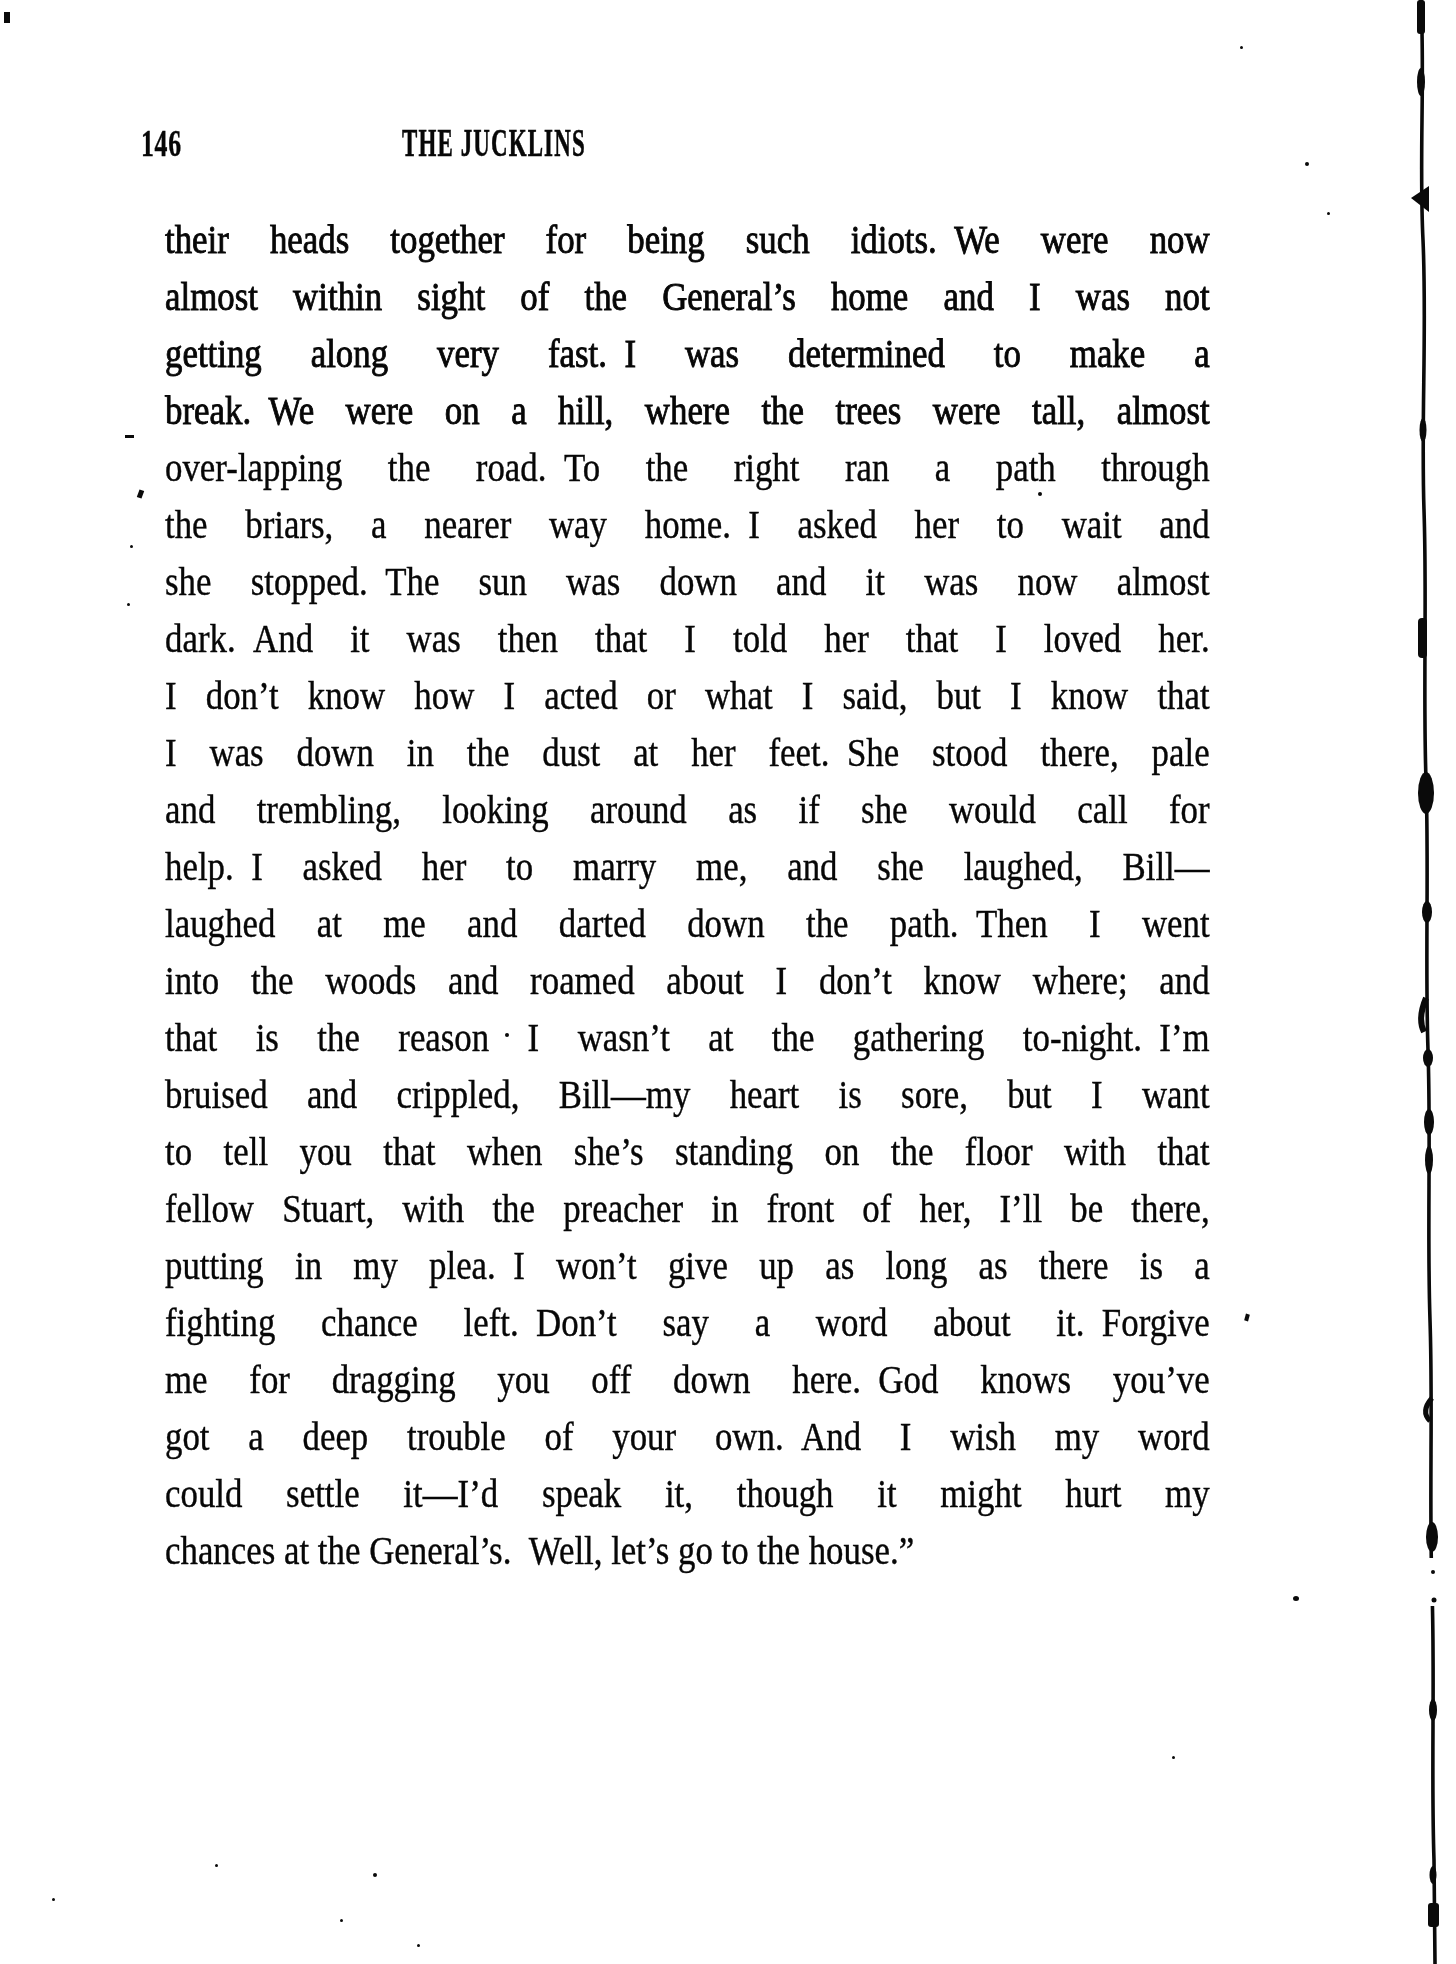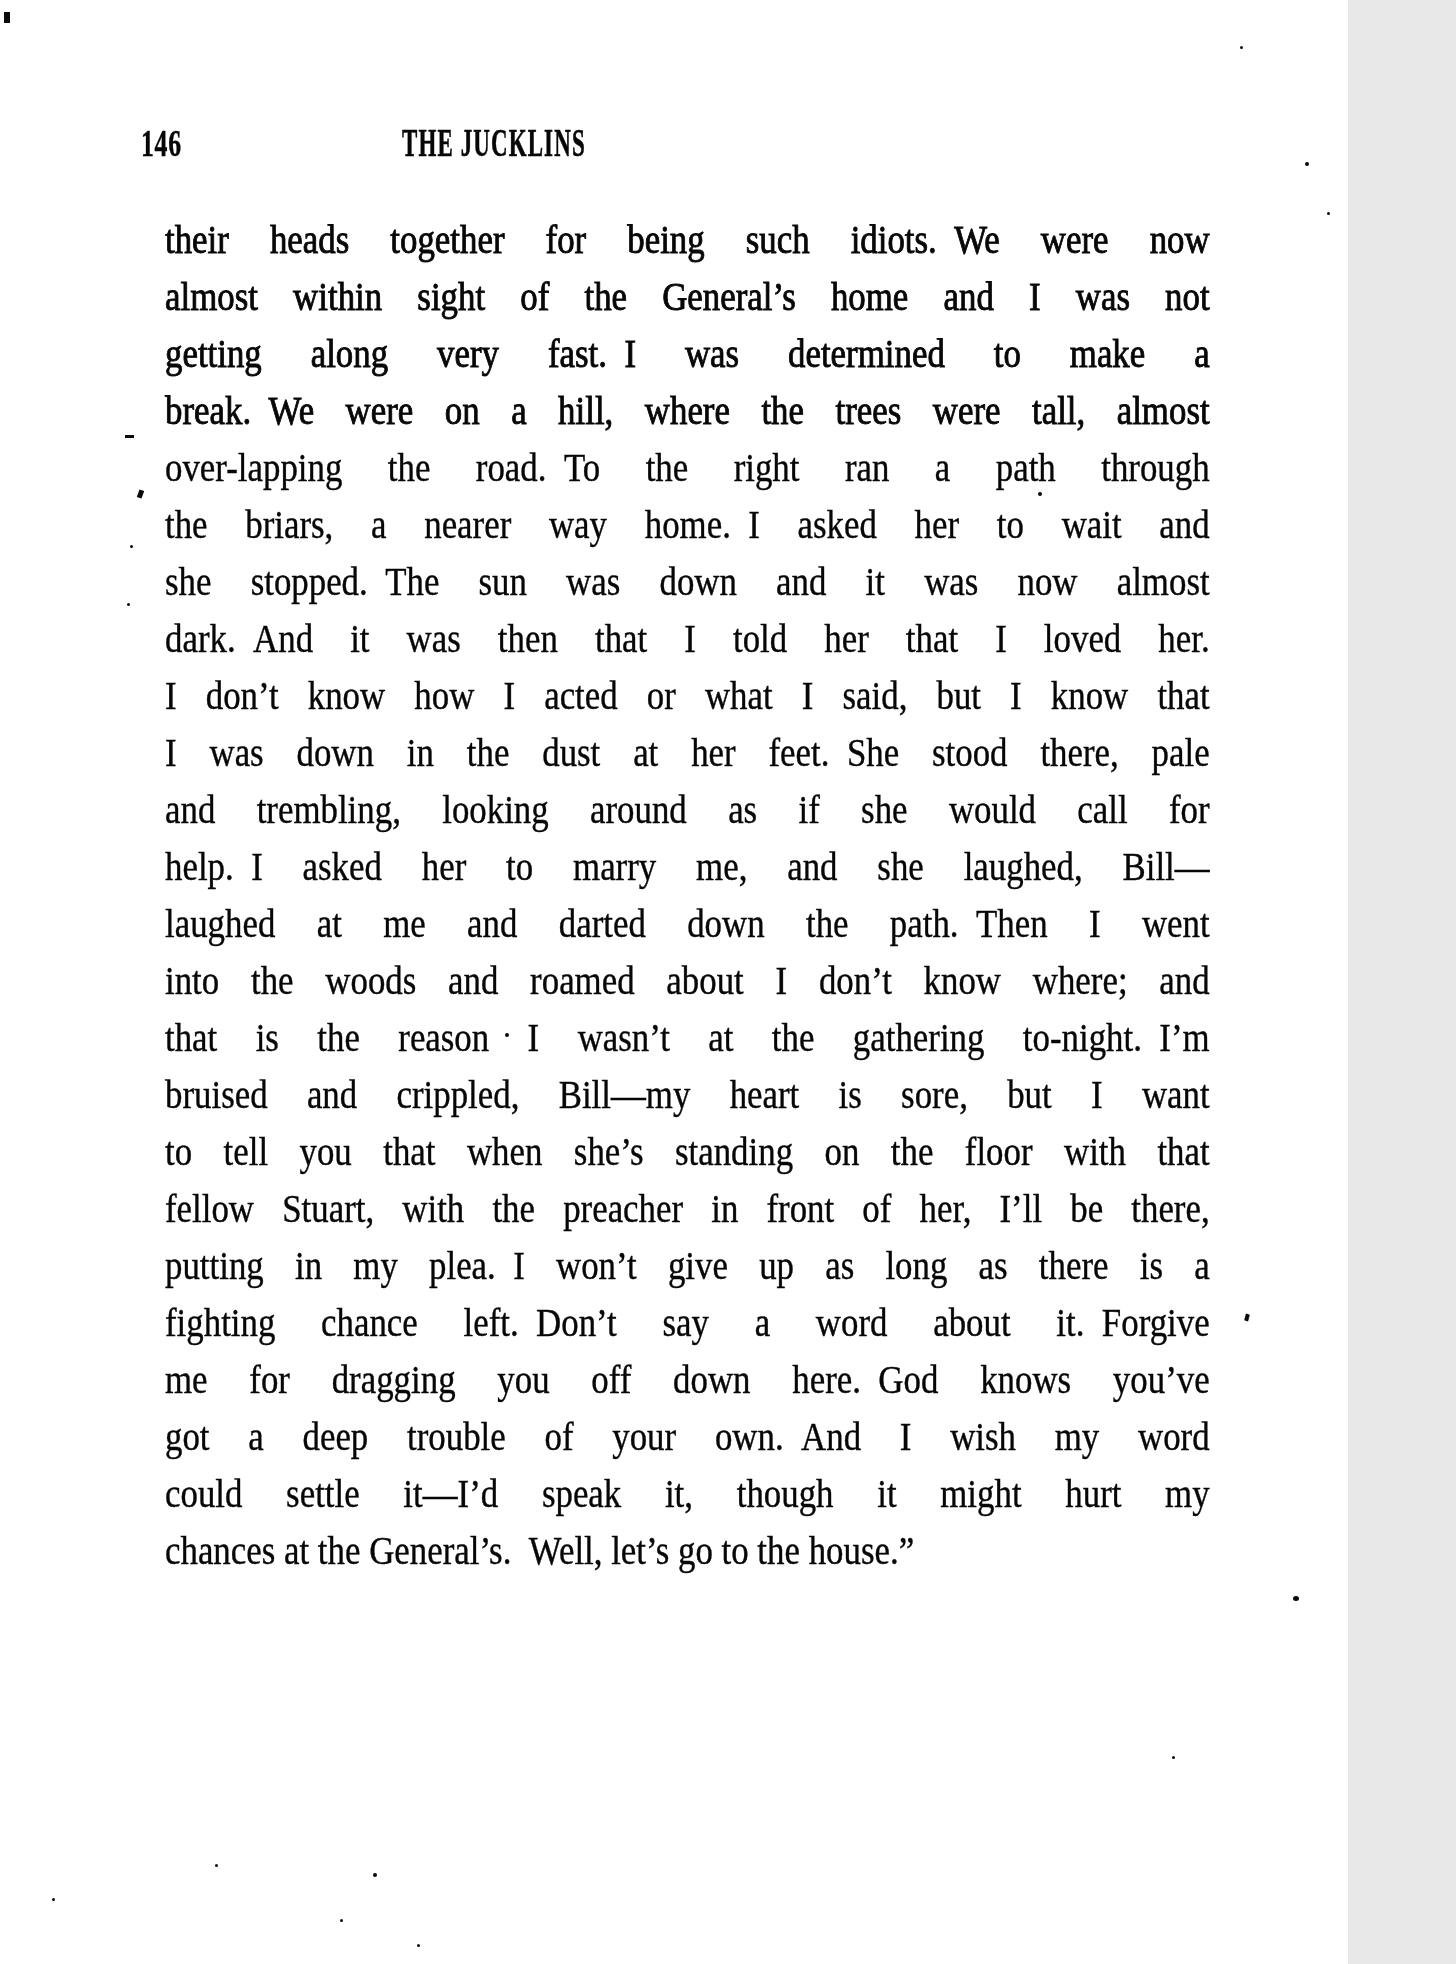--- a/index.html
+++ b/index.html
@@ -1,17 +1,17 @@
 <!DOCTYPE html>
 <html><head>
 <meta charset="utf-8">
 <style>
   html,body { margin:0; padding:0; background:#e8e8e8; }
   .page {
-    position:relative; width:1348px; height:1964px;
+    position:relative; width:1456px; height:1964px;
     background:#ffffff; overflow:hidden;
     font-family:"Liberation Serif","DejaVu Serif",serif;
     color:#070707;
   }
   .folio {
     position:absolute; left:141px; top:123px;
     font-size:38px; line-height:40px; font-weight:bold;
     transform:scaleX(0.68); transform-origin:0 0;
     letter-spacing:1px;
     -webkit-text-stroke:0.4px #070707;

